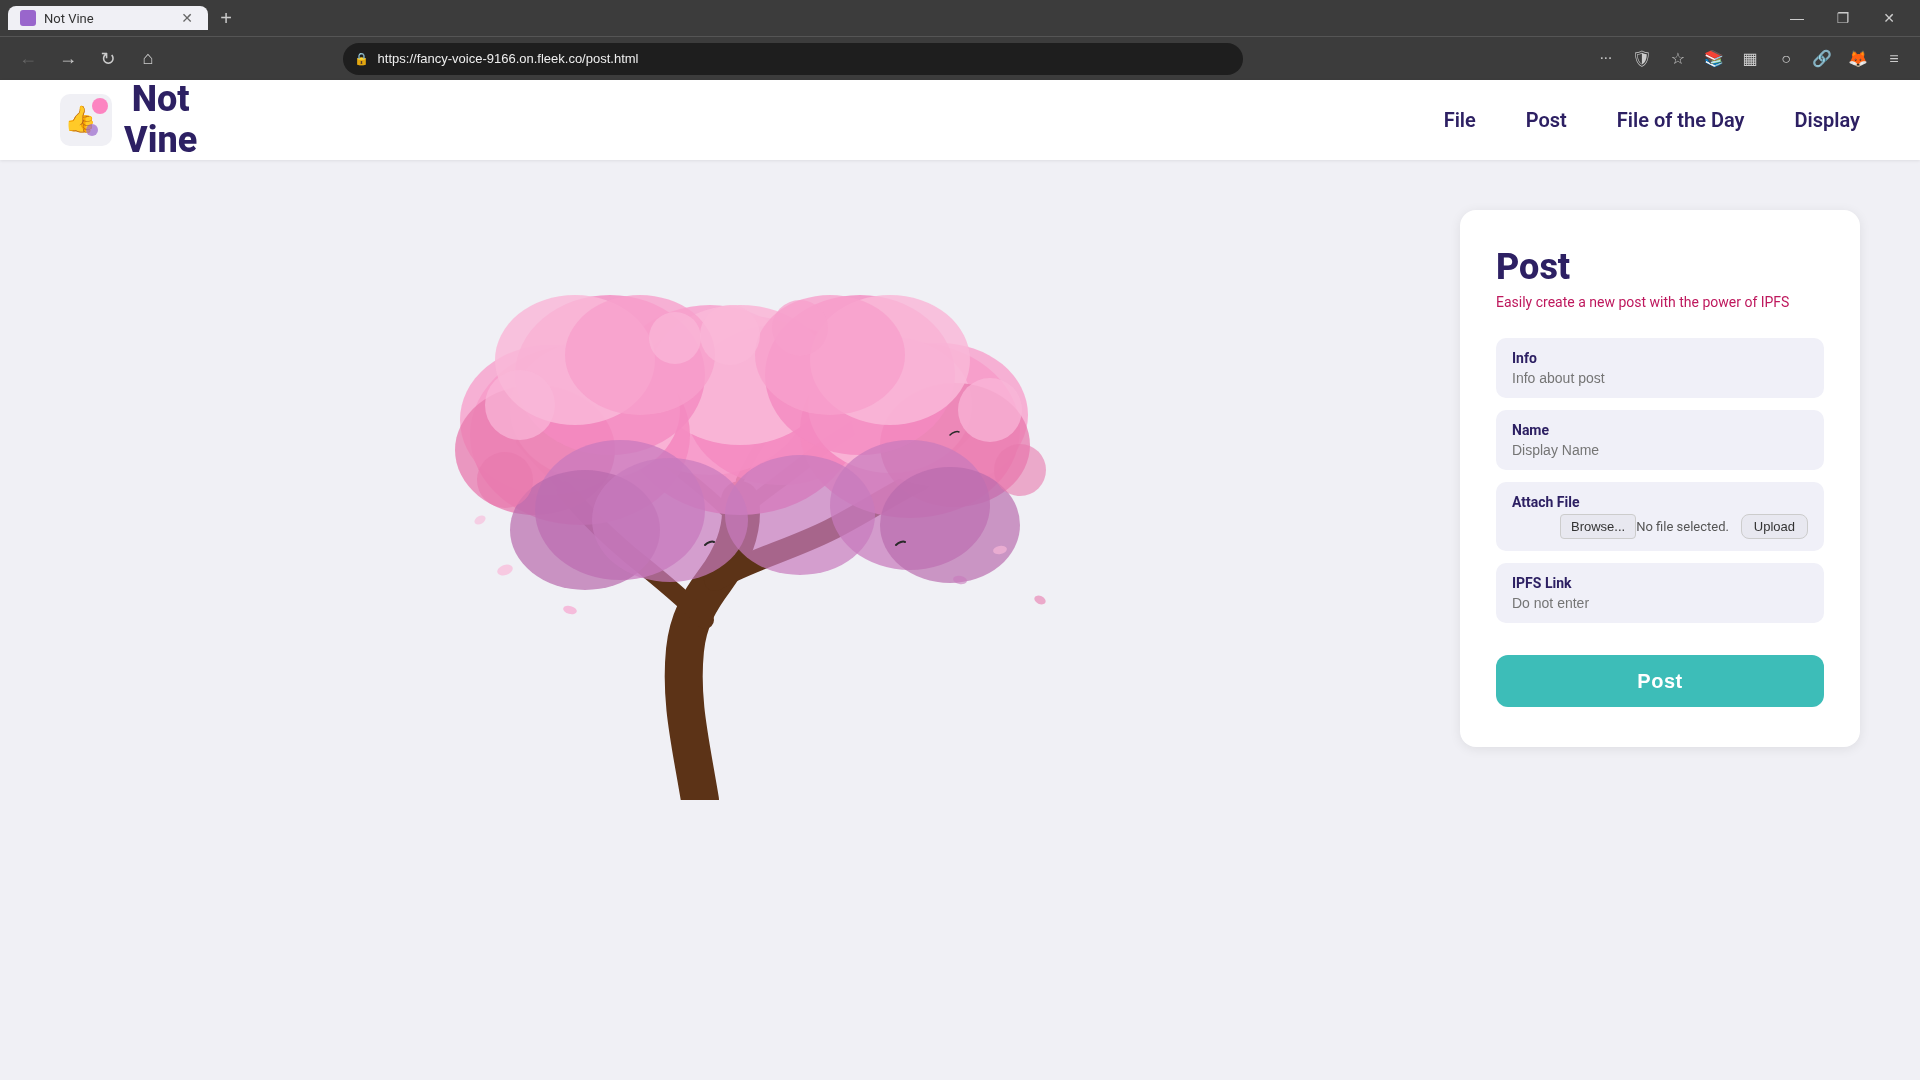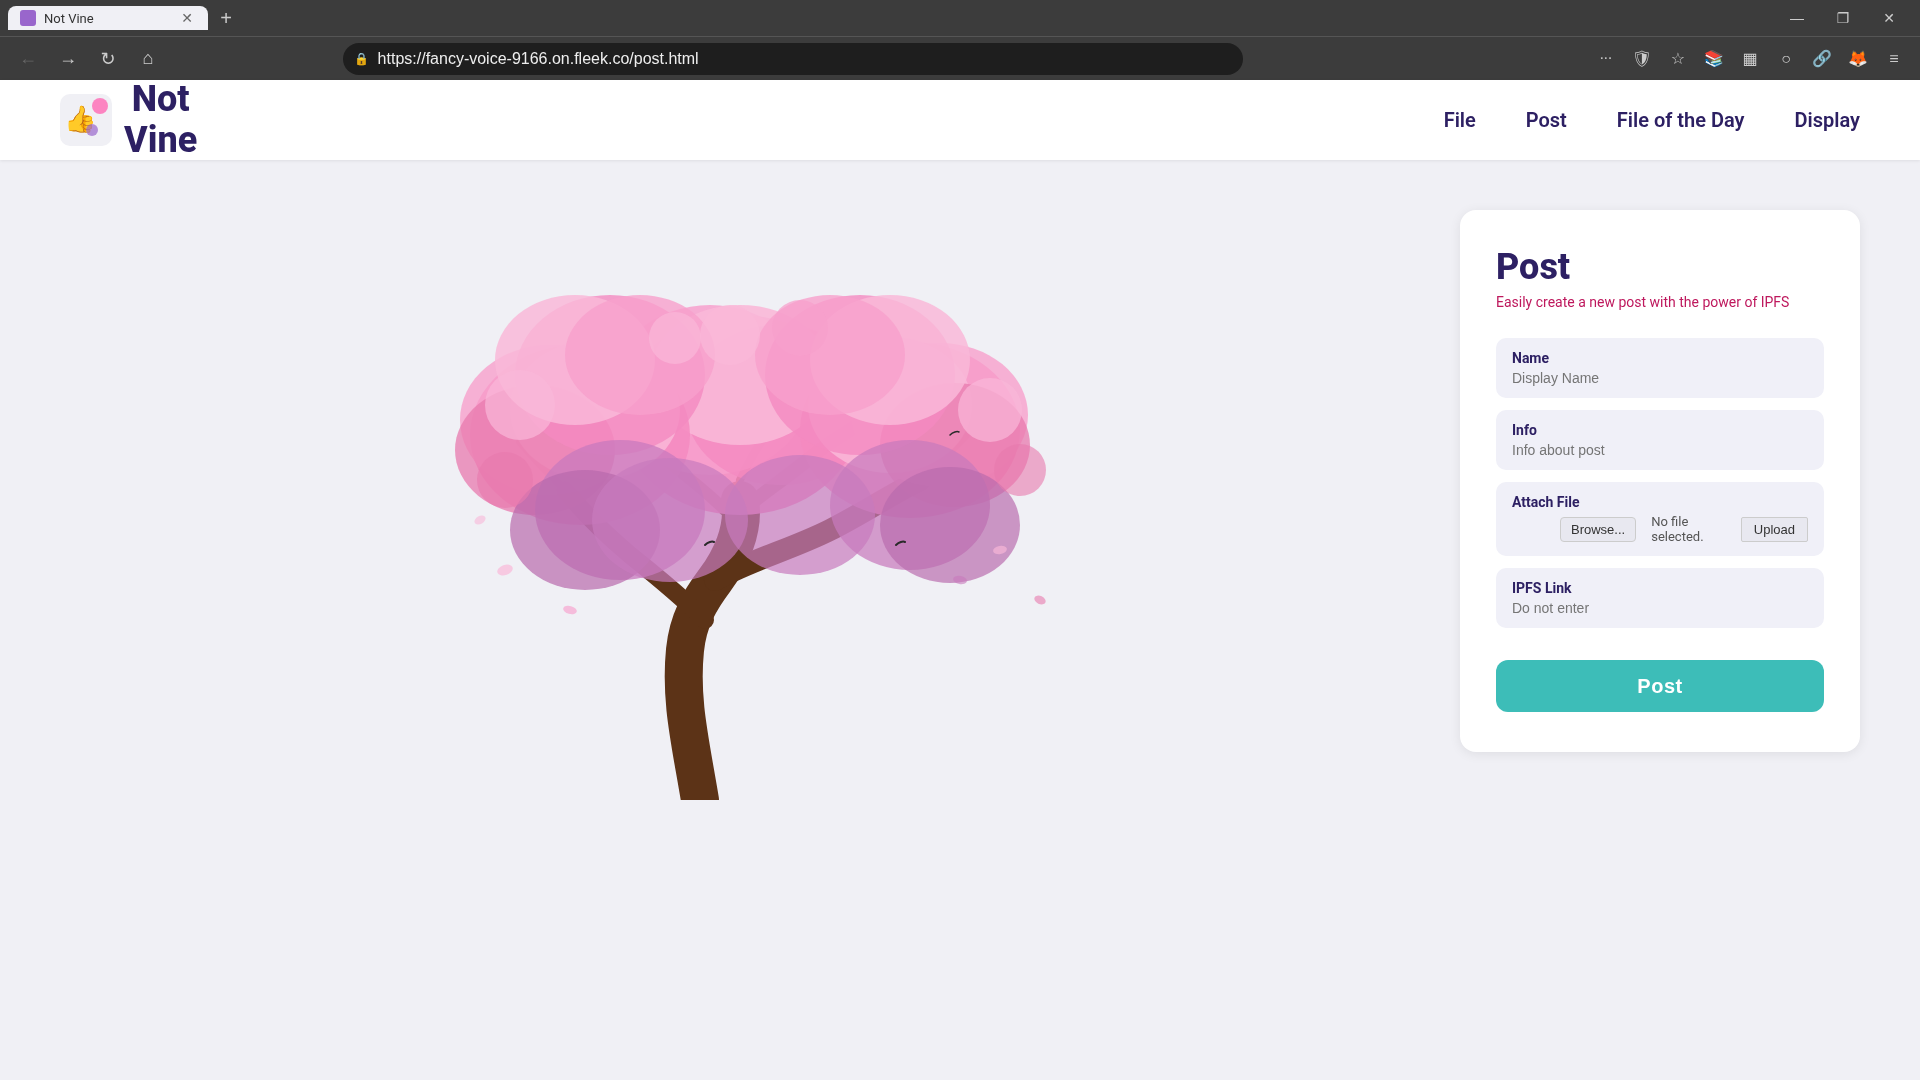--- a/index.html
+++ b/index.html
@@ -135,21 +135,21 @@
     .address-bar .lock-icon {
       color: #aaa;
       font-size: 12px;
     }
 
     .address-bar input {
       background: none;
       border: none;
       outline: none;
       color: #eee;
-      font-size: 16px;
+      font-size: 13px;
       flex: 1;
     }
 
     .toolbar-right {
       display: flex;
       align-items: center;
       gap: 8px;
       margin-left: auto;
     }
 
@@ -288,21 +288,21 @@
       outline: none;
       font-size: 14px;
       color: #888;
       width: 100%;
       cursor: text;
     }
 
     .attach-section {
       display: flex;
       align-items: center;
-      gap: 15px;
+      gap: 0;
       margin-top: 2px;
       padding-left: 48px;
     }
 
     .browse-btn {
       background: #e8e8f0;
       border: 1px solid #ccc;
       border-radius: 4px;
       padding: 4px 10px;
       font-size: 13px;
@@ -311,21 +311,21 @@
     }
 
     .no-file-text {
       font-size: 13px;
       color: #555;
     }
 
     .upload-btn {
       background: #e8e8f0;
       border: 1px solid #ccc;
-      border-radius: 2px;
+      border-radius: 8px;
       padding: 4px 12px;
       font-size: 13px;
       cursor: pointer;
       color: #333;
       margin-left: auto;
     }
 
     .post-btn {
       width: 100%;
       background: #3dbdb8;
@@ -482,31 +482,31 @@
         <path d="M530 215 C533 212 537 211 539 212" fill="none" stroke="#2a2a2a" stroke-width="1.5" stroke-linecap="round"></path>
       </svg>
     </div>
 
     <div class="post-card">
       <h1 class="post-card-title">Post</h1>
       <p class="post-card-subtitle">Easily create a new post with the power of IPFS</p>
 
       
       <div class="form-field">
+        <div class="field-label">Info</div>
+        <div class="field-value">
+          <input type="text" placeholder="Info about post" style="">
+        </div>
+      </div>
+
+      
+      <div class="form-field">
         <div class="field-label">Name</div>
         <div class="field-value">
           <input type="text" placeholder="Display Name" style="">
-        </div>
-      </div>
-
-      
-      <div class="form-field">
-        <div class="field-label">Info</div>
-        <div class="field-value">
-          <input type="text" placeholder="Info about post" style="">
         </div>
       </div>
 
       
       <div class="form-field">
         <div class="field-label">Attach File</div>
         <div class="attach-section">
           <button class="browse-btn">Browse...</button>
           <span class="no-file-text">No file selected.</span>
           <button class="upload-btn">Upload</button>

